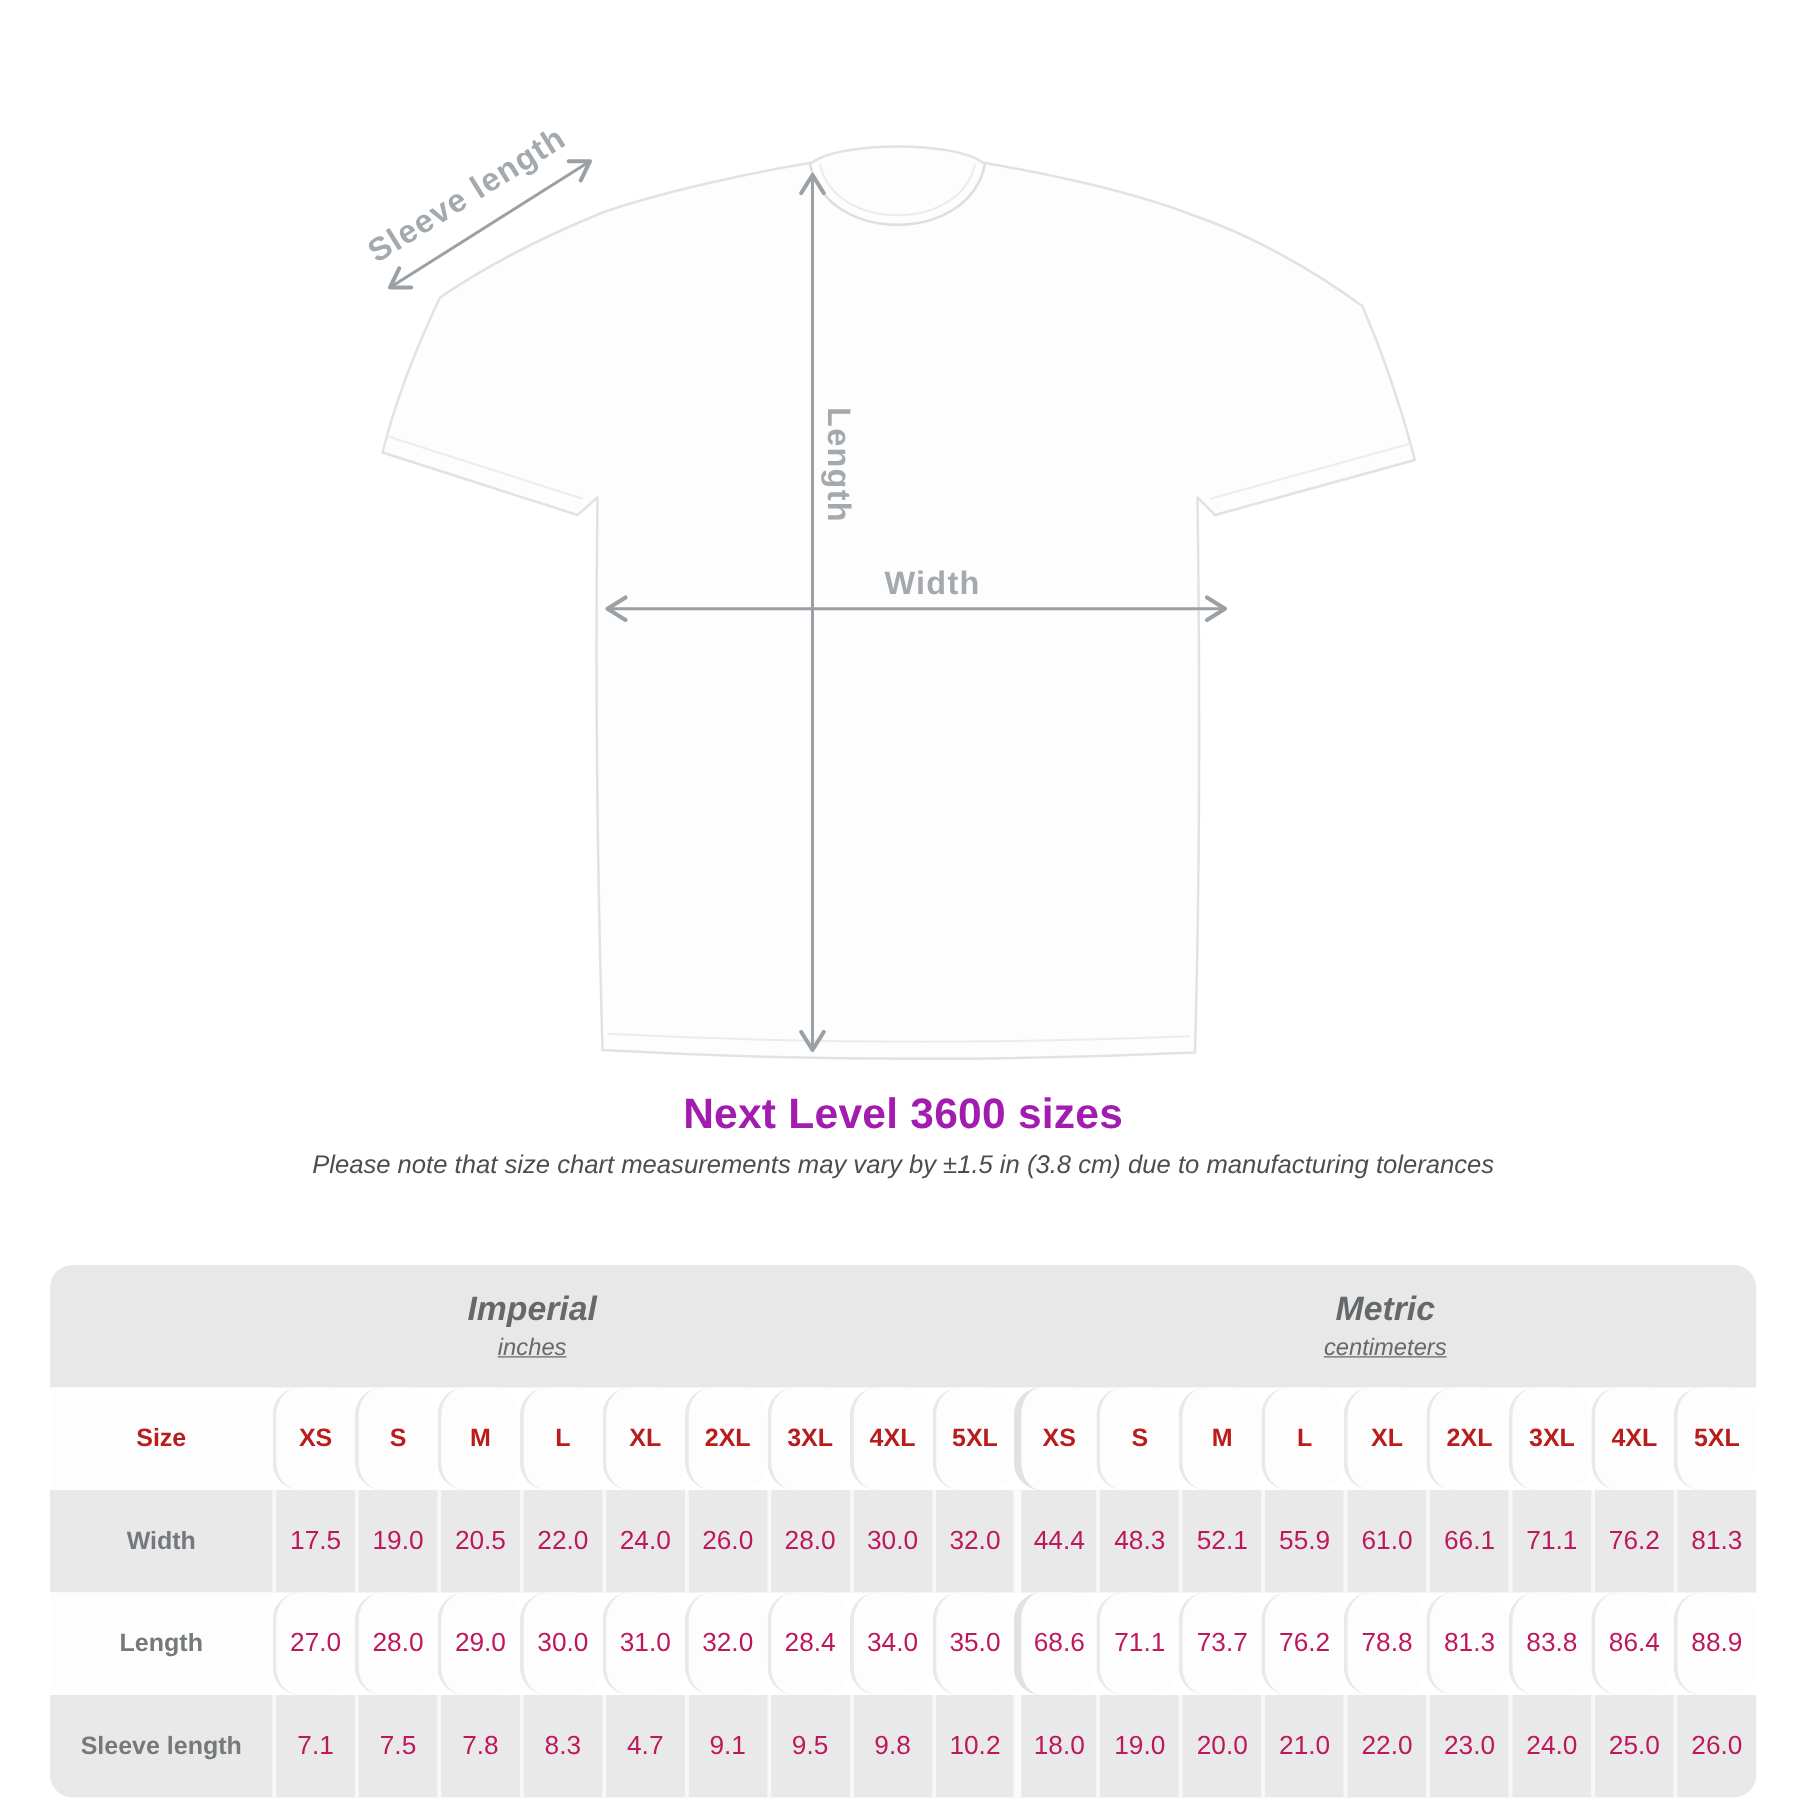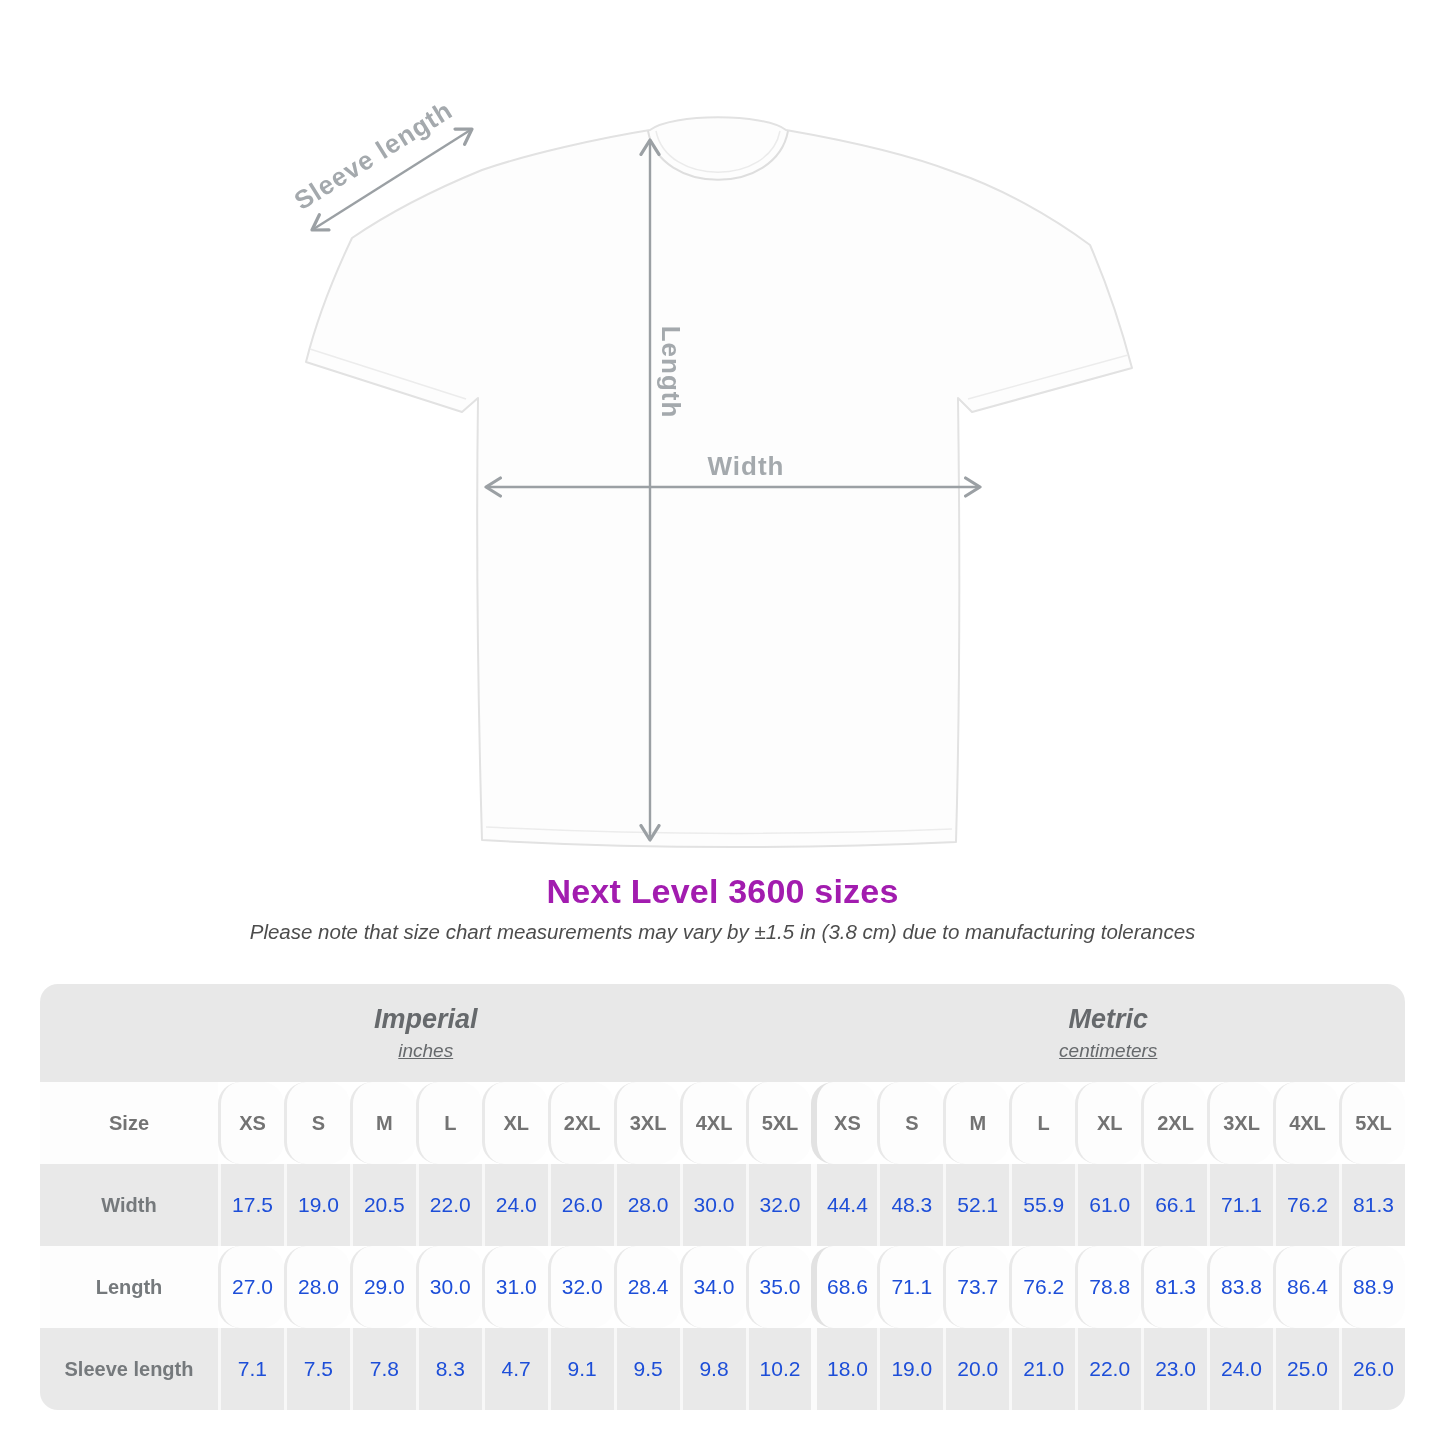--- a/index.html
+++ b/index.html
@@ -8,37 +8,37 @@
 
   
   .diagram{position:absolute;top:0;left:0;width:1445px;height:870px;}
 
   
   .heading{position:absolute;top:872px;left:0;width:1445px;text-align:center;}
   .heading .title{font-size:34px;font-weight:bold;color:#a21caf;letter-spacing:.2px;}
   .heading .subtitle{margin-top:9px;font-size:20.5px;font-style:italic;color:#4d4d4d;}
 
   
-  .tablewrap{position:absolute;top:984px;left:40px;width:1365px;}
+  .tablewrap{position:absolute;top:1012px;left:40px;width:1365px;}
   table.sizes{width:100%;border-collapse:separate;border-spacing:0;table-layout:fixed;}
   col.labelcol{width:178px;}
 
   tr.band th{height:96px;background:#e8e8e8;vertical-align:middle;}
   tr.band th.first{border-top-left-radius:18px;}
   tr.band th.last{border-top-right-radius:18px;}
   .band-name{font-size:27px;font-weight:bold;font-style:italic;color:#66696c;}
   .band-unit{margin-top:5px;font-size:19px;font-style:italic;color:#66696c;font-weight:normal;text-decoration:underline;}
 
   tr.hrow th, tr.drow th, tr.drow td{height:80px;text-align:center;vertical-align:middle;}
   tr.light th, tr.light td{background:#fdfdfd;}
   tr.dark  th, tr.dark  td{background:#e9e9e9;}
 
-  tr.hrow th{font-size:20px;font-weight:bold;color:#737373;}
+  tr.hrow th{font-size:20px;font-weight:bold;color:#b91c1c;}
   tr.drow th{font-size:20px;font-weight:bold;color:#75797c;}
-  tr.drow td{font-size:21px;color:#1d4ed8;}
+  tr.drow td{font-size:21px;color:#be185d;}
 
   
   tr.light th + th, tr.light td, tr.light th + td{border-left:3px solid #e9e9e9;border-radius:22px;}
   tr.dark  th + th, tr.dark  td, tr.dark  th + td{border-left:3px solid #f8f8f8;}
   tr.light .mstart{border-left-width:6px;border-left-color:#e2e2e2;}
   tr.dark  .mstart{border-left-width:6px;border-left-color:#fbfbfb;}
   tr th:first-child{border-left:none;}
 
   tr.lastrow th:first-child{border-bottom-left-radius:18px;}
   tr.lastrow td:last-child{border-bottom-right-radius:18px;}

